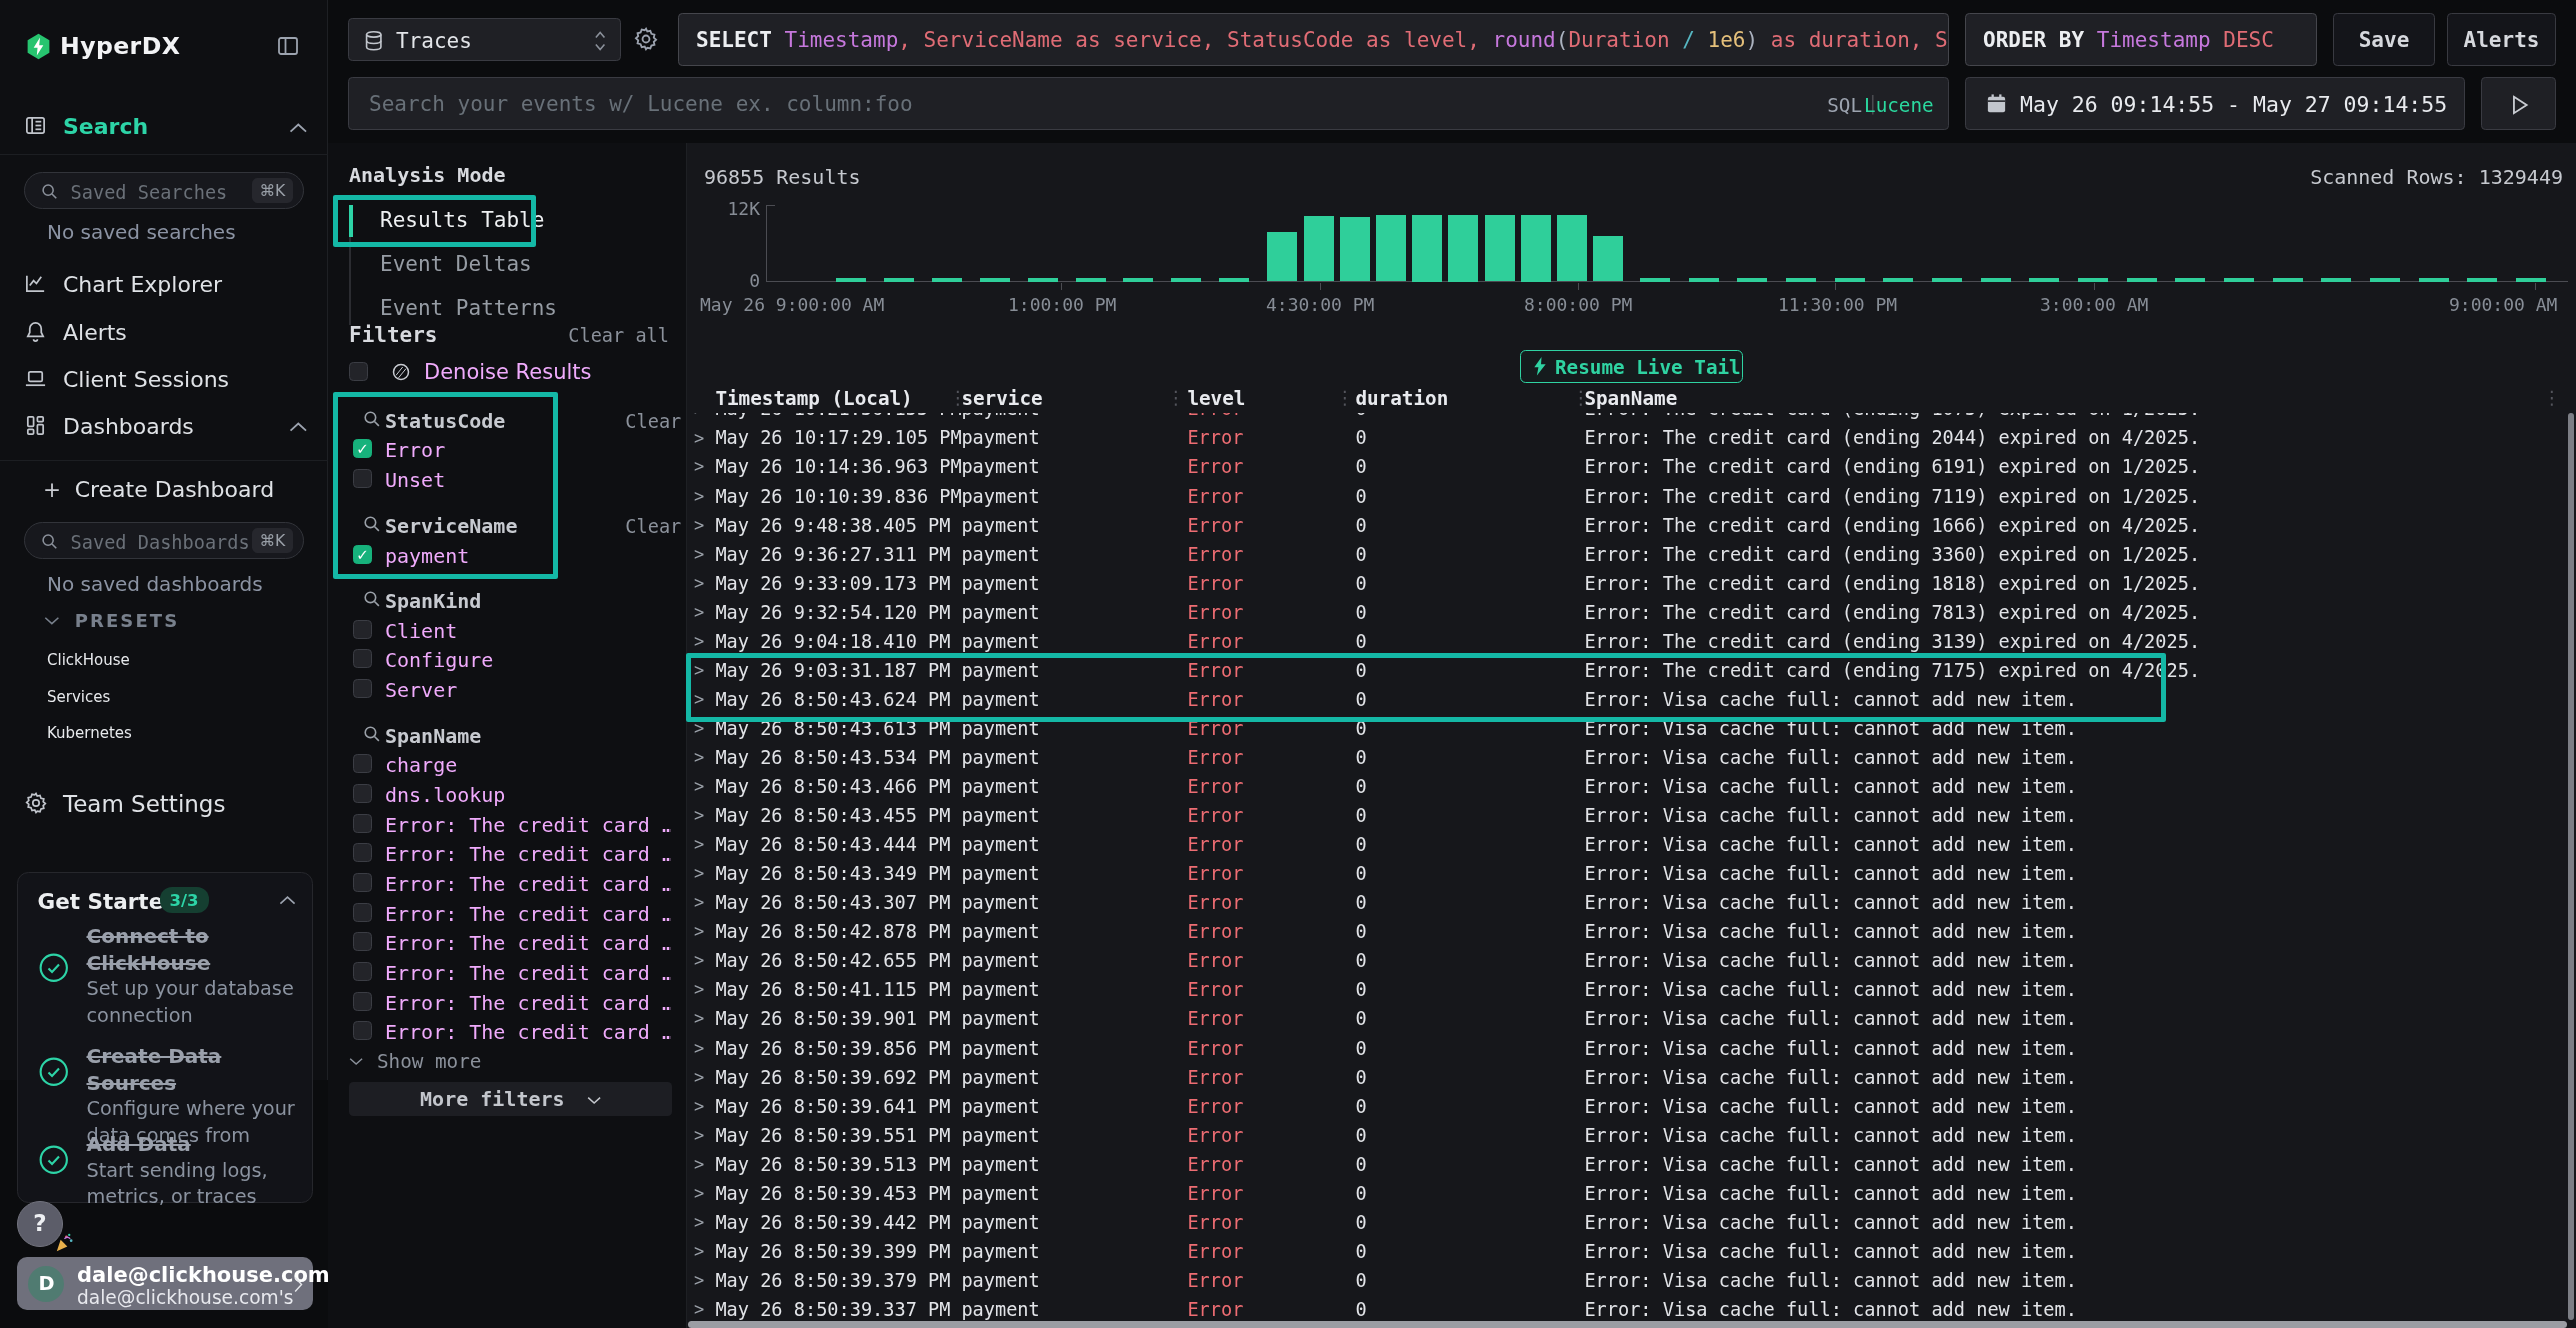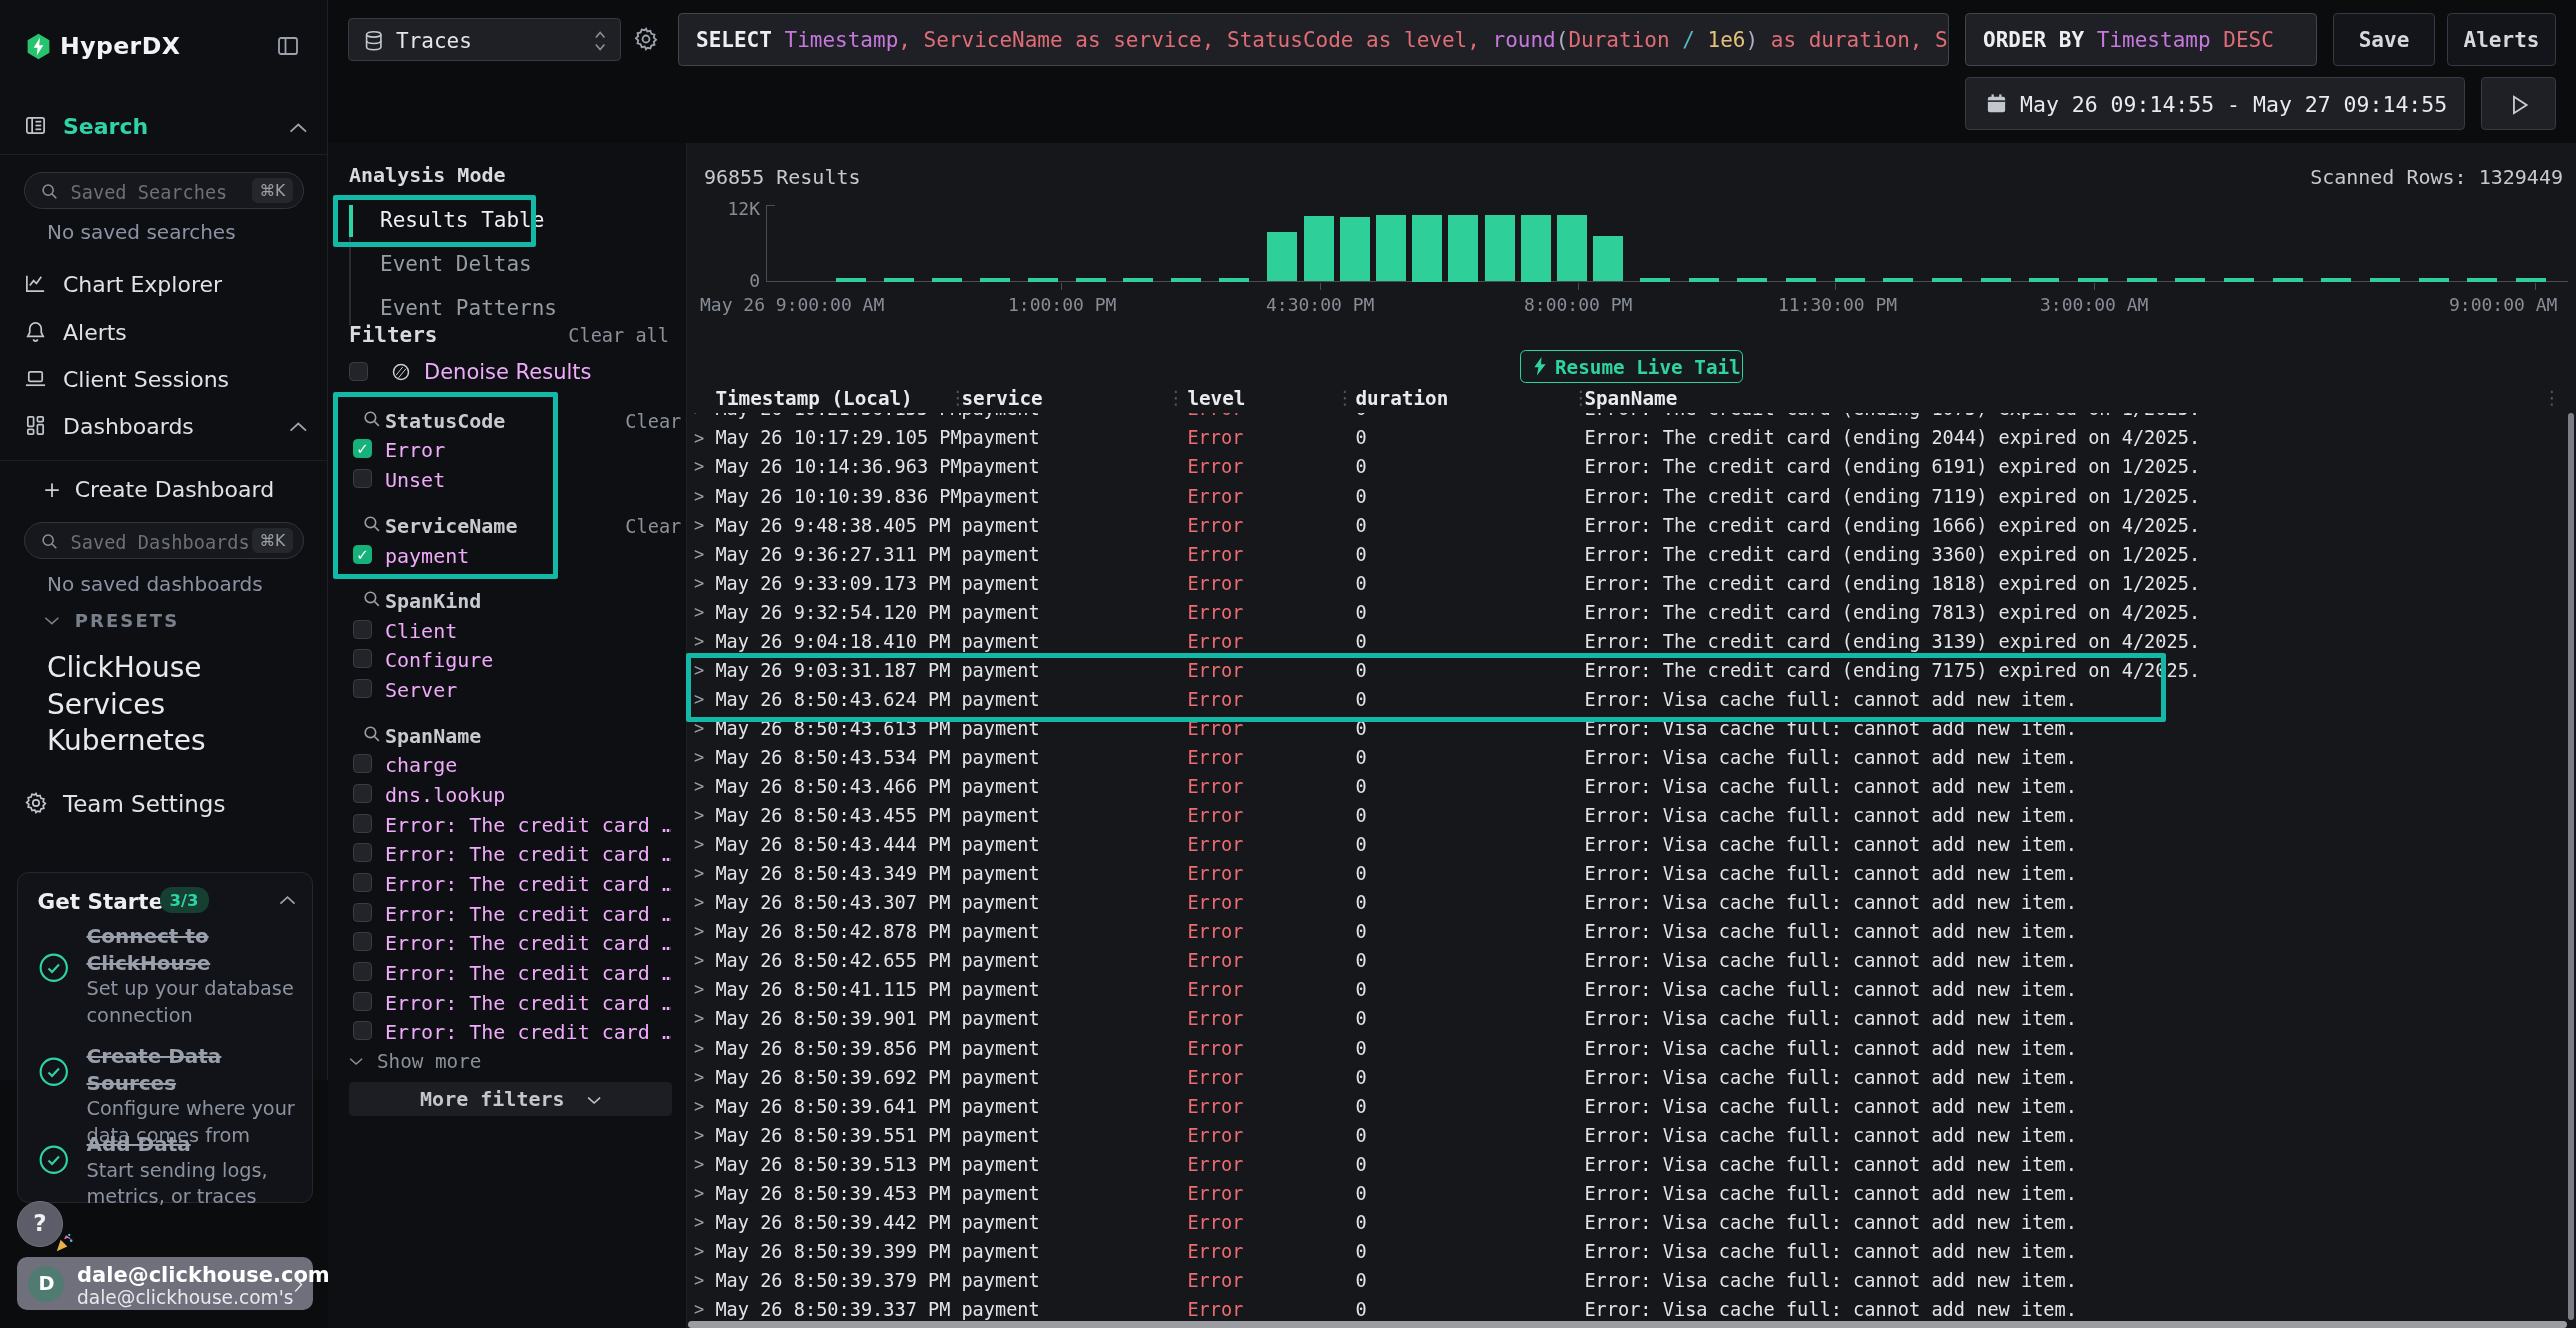--- a/index.html
+++ b/index.html
@@ -17,21 +17,21 @@
   .sidebar{left:0;top:0;width:328px;height:1080px;background:var(--panel);border-right:0.7px solid var(--border);}
   .logo-text{left:60px;top:31.5px;font-size:23.6px;font-weight:bold;color:#f2f3f5;letter-spacing:0.4px;}
   .icon-btn{color:#9ca3af;}
   .side-divider{left:0;width:328px;height:0.7px;background:#1c1e22;}
   .side-label{font-size:22px;font-weight:bold;}
   .pill-input{background:#17181d;border:0.7px solid #32343a;border-radius:18.6px;height:37px;}
   .pill-ph{font-size:18.6px;color:#6a7078;}
   .kbd{background:#26272d;border-radius:5.7px;color:#9aa0a8;font-size:15.7px;padding:2.9px 7.2px;}
   .side-muted{font-size:20px;color:#8b93a3;}
   .nav-label{font-size:22px;color:#dfe2e6;}
-  .preset{font-size:28px;color:#e8eaed;}
+  .preset{font-size:15px;color:#e8eaed;}
   .gs-card{background:#121318;border:0.7px solid #26272c;border-radius:11.4px;}
   .gs-title{font-size:21.5px;font-weight:bold;color:#eceef0;}
   .gs-badge{background:#153f31;color:var(--accent);border-radius:12px;font-size:16.5px;font-weight:bold;padding:3.6px 10px;}
   .gs-item-title{font-size:20px;font-weight:bold;color:#9aa0ab;text-decoration:line-through;line-height:26.5px;}
   .gs-item-desc{font-size:19.3px;color:#8b93a0;line-height:26.5px;}
   .help-btn{width:46px;height:46px;border-radius:50%;background:#5c5d69;border:0.7px solid #73747f;color:#eef0f3;
     font-size:23px;font-weight:bold;text-align:center;line-height:43px;}
   .user-footer{background:rgba(120,122,134,.92);border-radius:10px;}
   .avatar{width:36px;height:36px;border-radius:50%;background:#507b71;color:#fff;font-size:19.3px;font-weight:bold;
     text-align:center;line-height:36px;}
@@ -318,20 +318,26 @@
 
   <div class="abs box" style="left:678px;top:13px;width:1271px;height:53px;border-color:#45464c;">
     <div id="sql-line" class="mono code-line"><span class="tk-kw">SELECT</span><span class="tk-purple"> Timestamp</span><span class="tk-red">, ServiceName as service, StatusCode as level,</span><span class="tk-purple"> round</span><span class="tk-plain">(</span><span class="tk-red">Duration</span><span class="tk-cyan"> / </span><span class="tk-num">1e6</span><span class="tk-plain">)</span><span class="tk-red"> as duration, Span</span></div>
   </div>
   <div class="abs box" style="left:1965px;top:13px;width:352px;height:53px;border-color:#45464c;">
     <div id="order-line" class="mono code-line"><span class="tk-kw">ORDER BY</span><span class="tk-purple"> Timestamp</span><span class="tk-red"> DESC</span></div>
   </div>
   <div class="abs btn mono" style="left:2333px;top:13px;width:102px;height:53px;line-height:52px;">Save</div>
   <div class="abs btn mono" style="left:2447px;top:13px;width:109px;height:53px;line-height:52px;">Alerts</div>
 
+  <div class="abs box" style="left:348px;top:77px;width:1601px;height:53px;">
+    <span class="abs ph-text mono" style="left:20px;top:0;">Search your events w/ Lucene ex. column:foo</span>
+    <span class="abs mono lang" style="right:86px;top:15.7px;color:#9ca3af;">SQL</span>
+    <span class="abs lang" style="right:72px;top:14.3px;color:#4a4b50;">|</span>
+    <span class="abs mono lang" style="right:14.3px;top:15.7px;color:#2bd99f;">Lucene</span>
+  </div>
   <div class="abs box" style="left:1965px;top:77px;width:500px;height:53px;">
     <span class="abs" style="left:18.6px;top:14.3px;">
       <svg width="23" height="23" viewBox="0 0 24 24">
           <rect x="3" y="5" width="18" height="16" rx="2" fill="#c2c6cd"></rect>
           <line x1="8" y1="2.5" x2="8" y2="7" stroke="#c2c6cd" stroke-width="2.4"></line>
           <line x1="16" y1="2.5" x2="16" y2="7" stroke="#c2c6cd" stroke-width="2.4"></line>
           <line x1="3" y1="9.5" x2="21" y2="9.5" stroke="#1f2025" stroke-width="1.6"></line>
         </svg>
     </span>
     <span class="abs date-text mono" style="left:54px;top:0;">May 26 09:14:55 - May 27 09:14:55</span>

